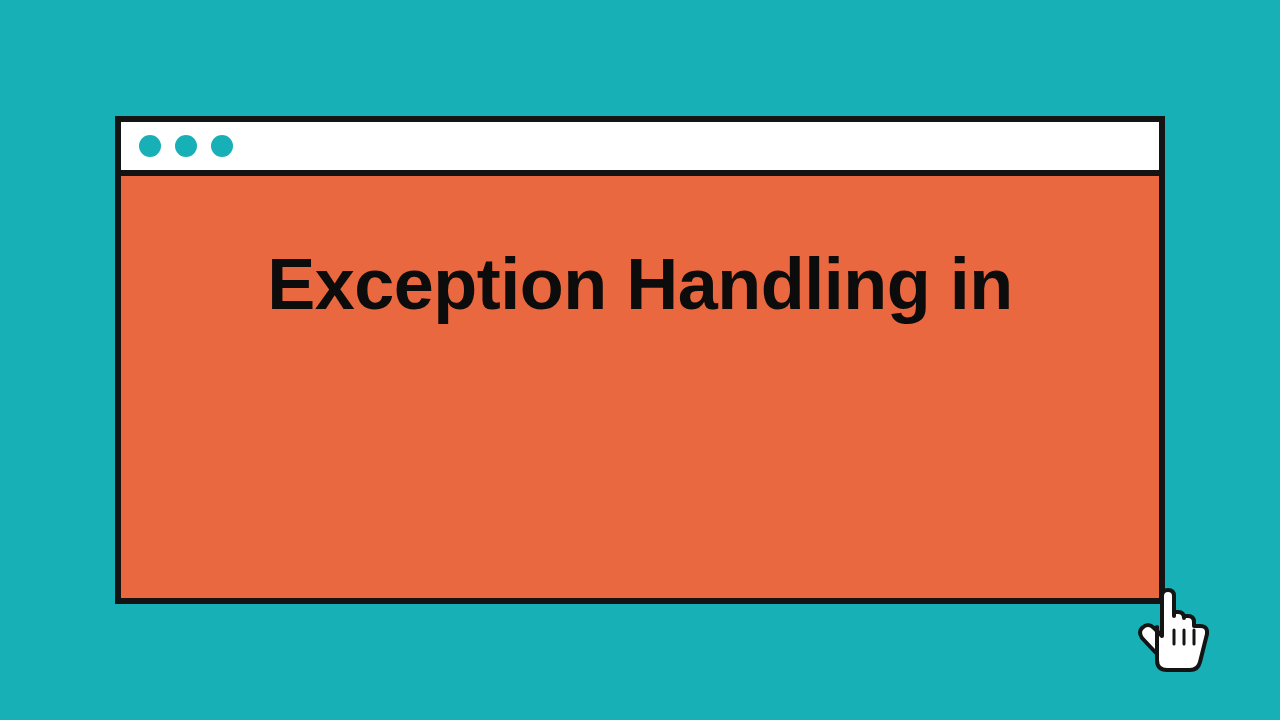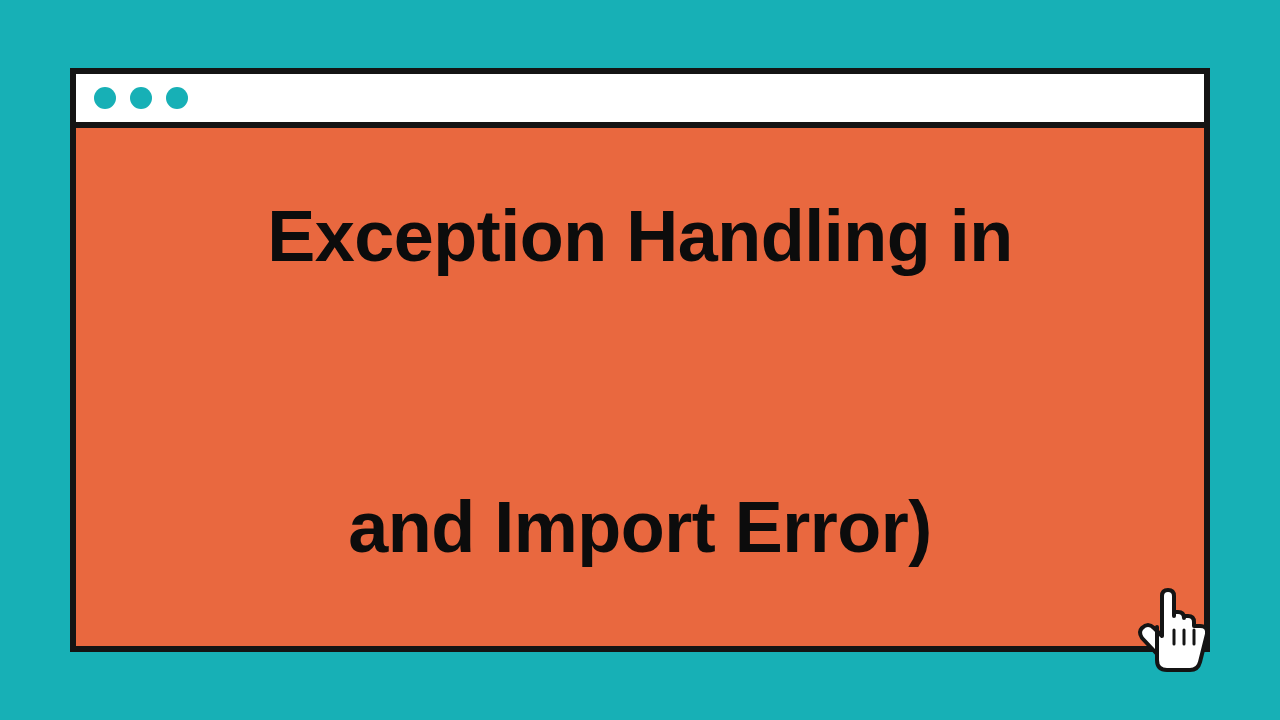--- a/index.html
+++ b/index.html
@@ -12,21 +12,21 @@
     height: 720px;
     background-color: #17b0b6;
     display: flex;
     align-items: center;
     justify-content: center;
     font-family: Arial, Helvetica, sans-serif;
     position: relative;
     overflow: hidden;
   }
   .window {
-    width: 1140px;
+    width: 1050px;
     border: 6px solid #141414;
   }
   .titlebar {
     height: 54px;
     background-color: #ffffff;
     border-bottom: 6px solid #141414;
     display: flex;
     align-items: center;
     padding-left: 18px;
     gap: 14px;
@@ -67,21 +67,20 @@
   <div class="titlebar">
     <div class="dot"></div>
     <div class="dot"></div>
     <div class="dot"></div>
   </div>
   <div class="content">
     <h1 class="heading">
       <span>Exception Handling in</span><br>
       <br>
       <br>
-      <span>and Import Error)</span>
     </h1>
   </div>
 </div>
 
 <svg class="cursor" viewBox="0 0 100 100">
   <path d="M 35 45 L 35 78 Q 35 88 45 88 L 68 88 Q 76 88 78 80 L 85 52 Q 86 44 78 44 L 72 44 L 72 40 Q 72 34 66 34 L 62 34 L 62 36 Q 62 30 56 30 L 52 30 L 52 34 L 52 14 Q 52 8 46 8 Q 40 8 40 14 L 40 54 L 32 46 Q 26 40 20 46 Q 16 50 20 56 L 35 72" fill="#ffffff" stroke="#141414" stroke-width="4" stroke-linejoin="round" stroke-linecap="round"></path>
   <line x1="52" y1="48" x2="52" y2="62" stroke="#141414" stroke-width="3" stroke-linecap="round"></line>
   <line x1="62" y1="48" x2="62" y2="62" stroke="#141414" stroke-width="3" stroke-linecap="round"></line>
   <line x1="72" y1="48" x2="72" y2="62" stroke="#141414" stroke-width="3" stroke-linecap="round"></line>
 </svg>

